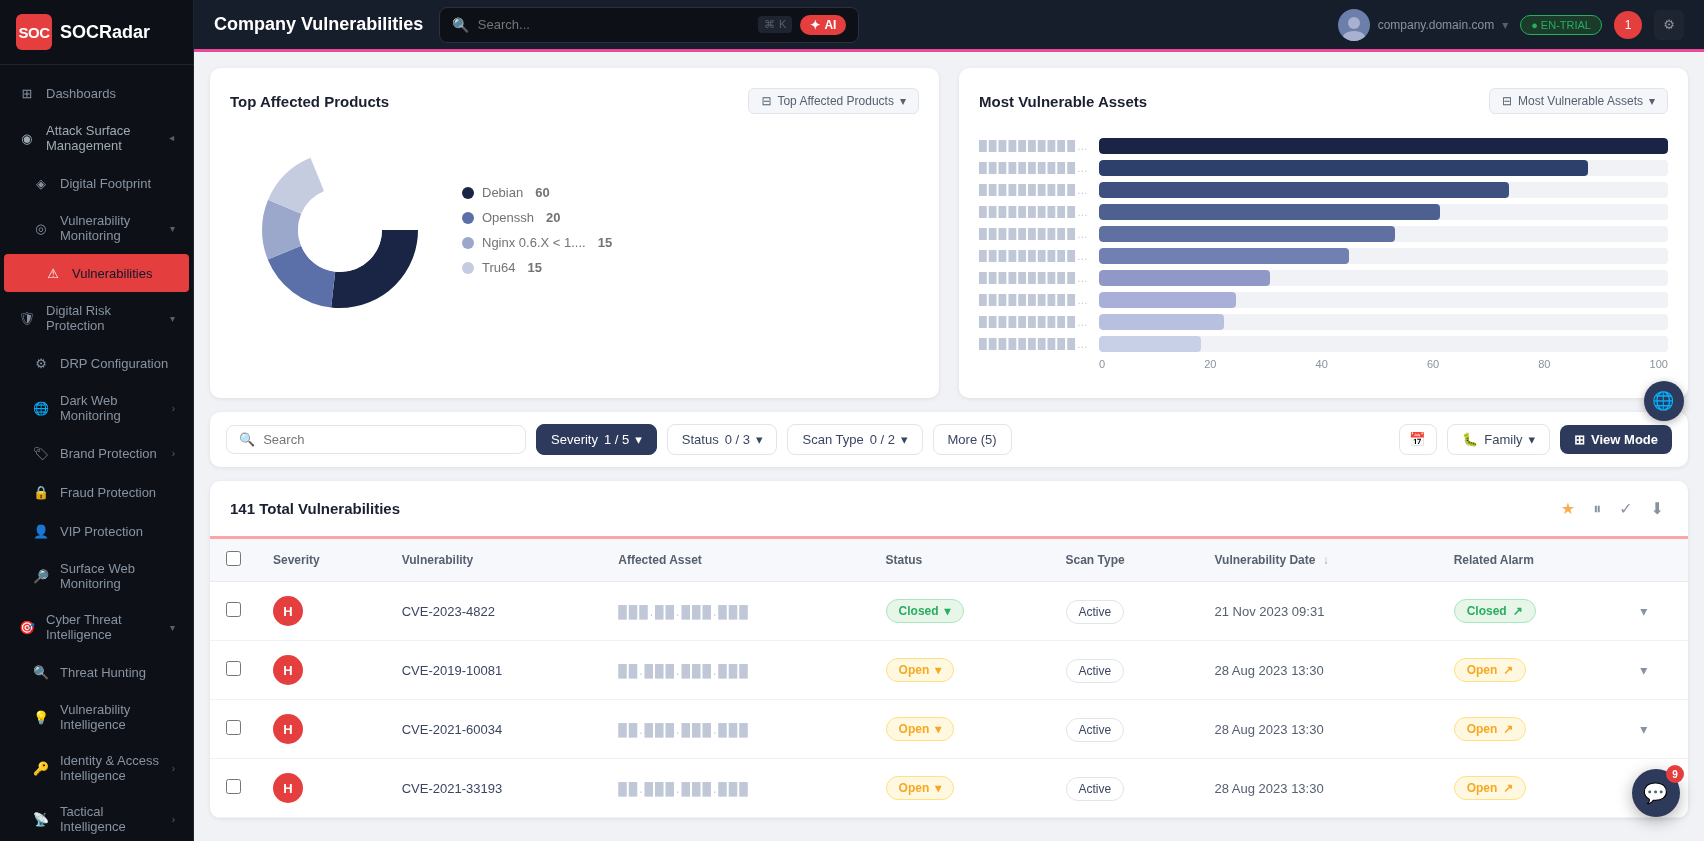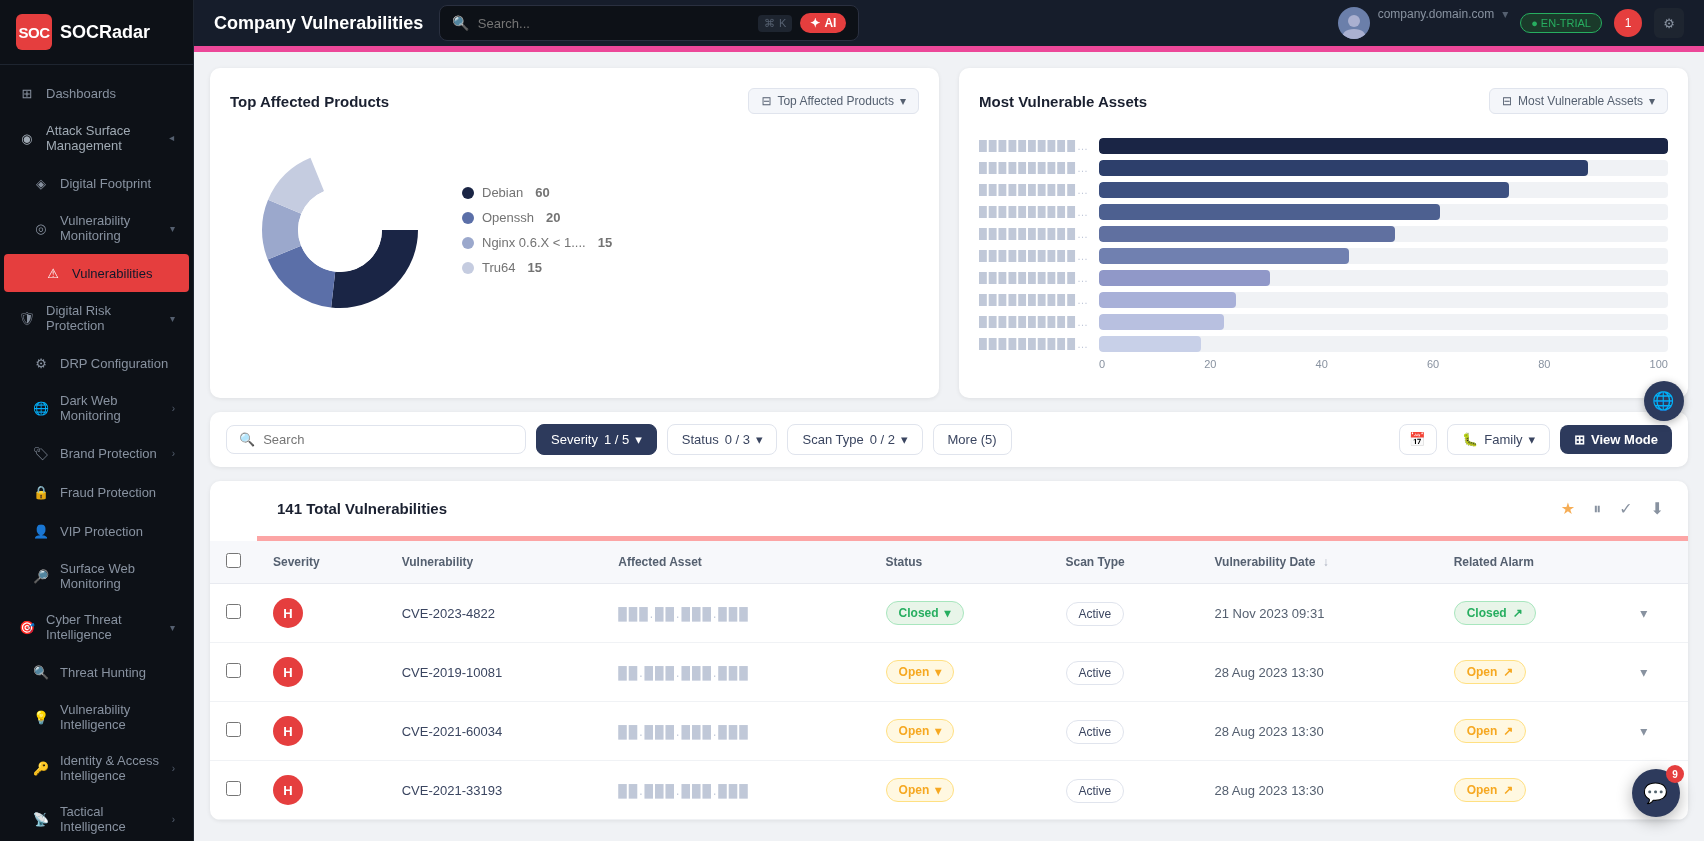--- a/index.html
+++ b/index.html
@@ -19,28 +19,28 @@
     .nav-item .nav-icon { width: 18px; height: 18px; display: flex; align-items: center; justify-content: center; flex-shrink: 0; }
     .nav-item .nav-label { flex: 1; font-size: 13px; }
     .nav-item .nav-arrow { font-size: 10px; color: #556070; }
     .nav-section-parent { color: #a0aab4; }
     .nav-section-parent.expanded .nav-arrow { transform: rotate(90deg); }
 
     
     #main { flex: 1; display: flex; flex-direction: column; overflow: hidden; background: #f0f2f5; }
 
     
-    #topbar { background: #161d2b; padding: 0 20px; height: 52px; display: flex; align-items: center; gap: 16px; border-bottom: 6px solid #ec4899; flex-shrink: 0; }
+    #topbar { background: #161d2b; padding: 0 20px; height: 52px; display: flex; align-items: center; gap: 16px; border-bottom: 3px solid #ec4899; flex-shrink: 0; }
     .page-title { font-size: 18px; font-weight: 600; color: #fff; flex-shrink: 0; }
     .search-bar { flex: 1; max-width: 420px; background: #0d1117; border: 1px solid #2a3040; border-radius: 8px; display: flex; align-items: center; padding: 0 12px; height: 36px; gap: 8px; }
     .search-bar input { background: transparent; border: none; outline: none; color: #8892a0; font-size: 13px; flex: 1; }
     .search-shortcut { background: #1e2530; border-radius: 4px; padding: 2px 6px; font-size: 11px; color: #556070; display: flex; gap: 4px; }
     .ai-badge { background: #e53e3e; border-radius: 12px; padding: 3px 10px; font-size: 12px; font-weight: 700; color: #fff; display: flex; align-items: center; gap: 4px; }
     .topbar-right { margin-left: auto; display: flex; align-items: center; gap: 12px; }
-    .user-info { display: flex; align-items: flex-start; gap: 8px; color: #8892a0; font-size: 12px; }
+    .user-info { display: flex; align-items: center; gap: 8px; color: #8892a0; font-size: 12px; }
     .user-avatar { width: 32px; height: 32px; border-radius: 50%; background: #6b7faa; display: flex; align-items: center; justify-content: center; font-weight: 700; font-size: 12px; overflow: hidden; }
     .status-badge-green { background: #1a3a2a; border: 1px solid #27ae60; border-radius: 12px; padding: 3px 10px; color: #27ae60; font-size: 11px; }
     .notif-btn { background: #e53e3e; border-radius: 50%; width: 28px; height: 28px; display: flex; align-items: center; justify-content: center; font-size: 12px; color: #fff; cursor: pointer; }
     .settings-btn { background: #1e2530; border-radius: 6px; width: 30px; height: 30px; display: flex; align-items: center; justify-content: center; color: #8892a0; cursor: pointer; }
 
     
     #content { flex: 1; overflow-y: auto; padding: 16px; display: flex; flex-direction: column; gap: 14px; }
     #content::-webkit-scrollbar { width: 6px; }
     #content::-webkit-scrollbar-thumb { background: #c0c8d8; border-radius: 3px; }
 
@@ -74,21 +74,21 @@
     .filter-btn { border: 1px solid #e0e4ed; border-radius: 8px; padding: 7px 14px; font-size: 13px; color: #3a4560; background: #fff; cursor: pointer; display: flex; align-items: center; gap: 6px; }
     .filter-btn.active { background: #2d3a5c; color: #fff; border-color: #2d3a5c; }
     .more-btn { border: 1px solid #e0e4ed; border-radius: 8px; padding: 7px 14px; font-size: 13px; color: #3a4560; background: #fff; cursor: pointer; }
     .cal-btn { border: 1px solid #e0e4ed; border-radius: 8px; padding: 7px 10px; background: #fff; cursor: pointer; color: #556070; }
     .family-btn { border: 1px solid #e0e4ed; border-radius: 8px; padding: 7px 14px; font-size: 13px; color: #3a4560; background: #fff; cursor: pointer; display: flex; align-items: center; gap: 6px; }
     .view-mode-btn { background: #2d3a5c; color: #fff; border: none; border-radius: 8px; padding: 7px 14px; font-size: 13px; cursor: pointer; display: flex; align-items: center; gap: 6px; font-weight: 600; }
     .filters-spacer { flex: 1; }
 
     
     .table-section { background: #fff; border-radius: 10px; box-shadow: 0 1px 4px rgba(0,0,0,0.08); overflow: hidden; }
-    .table-header { padding: 14px 20px; display: flex; align-items: center; justify-content: space-between; border-bottom: 5px solid #fca5a5; margin-left: 47px; }
+    .table-header { padding: 14px 20px; display: flex; align-items: center; justify-content: space-between; border-bottom: 3px solid #fca5a5; }
     .table-title { font-size: 15px; font-weight: 600; color: #1a2030; }
     .table-actions { display: flex; gap: 10px; align-items: center; }
     .tbl-icon-btn { background: none; border: none; cursor: pointer; color: #8892a0; font-size: 16px; padding: 4px; }
 
     table { width: 100%; border-collapse: collapse; }
     thead tr { background: #f7f8fb; }
     thead th { padding: 12px 16px; font-size: 12px; font-weight: 600; color: #556070; text-align: left; border-bottom: 1px solid #e8eaf0; white-space: nowrap; }
     thead th.sortable { cursor: pointer; }
     thead th .sort-icon { color: #aab0be; margin-left: 4px; }
     tbody tr { border-bottom: 1px solid #f0f2f5; }

